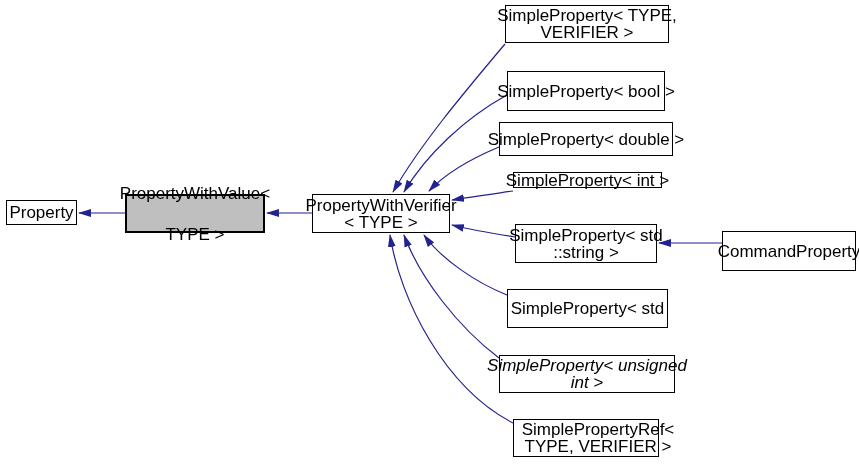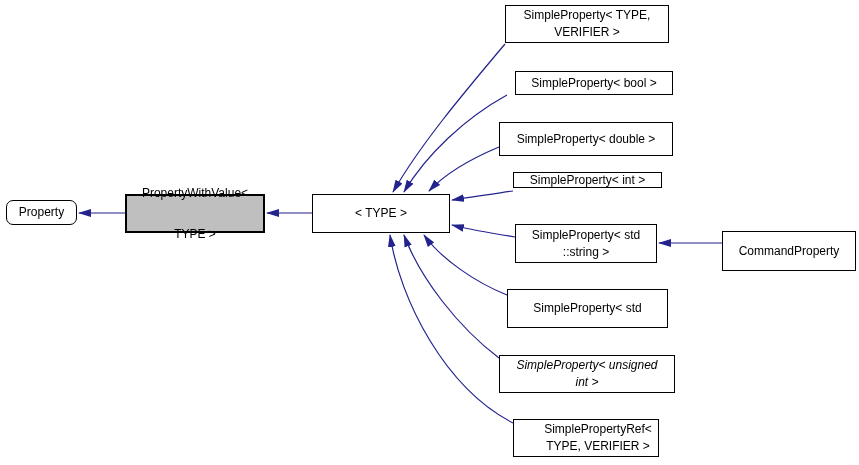--- a/index.html
+++ b/index.html
@@ -30,21 +30,21 @@
     position: absolute;
     box-sizing: border-box;
     background: var(--node-fill, #ffffff);
     border: 1px solid var(--node-border, #000000);
     color: var(--node-text, #000000);
     display: flex;
     flex-direction: column;
     align-items: center;
     justify-content: center;
     text-align: center;
-    font-size: 12px;
+    font-size: 17px;
     line-height: 17px;
     white-space: nowrap;
     cursor: pointer;
   }
   .node.highlighted {
     background: var(--highlight-fill, #bfbfbf);
     border-width: 2px;
     cursor: default;
     gap: 24px;
   }
@@ -67,35 +67,36 @@
       <path d="M 505,44 C 462,95 420,145 393,192" class="edge" marker-end="url(#arrowhead)"></path>
       <path d="M 507,95 C 465,118 426,155 404,192" class="edge" marker-end="url(#arrowhead)"></path>
       <path d="M 499,147 C 468,160 444,175 429,191" class="edge" marker-end="url(#arrowhead)"></path>
       <path d="M 513,191 C 492,194 470,197 452,200" class="edge" marker-end="url(#arrowhead)"></path>
       <path d="M 515,237 C 496,234 472,230 452,225" class="edge" marker-end="url(#arrowhead)"></path>
       <path d="M 507,295 C 477,283 442,260 424,235" class="edge" marker-end="url(#arrowhead)"></path>
       <path d="M 499,358 C 458,327 420,278 404,235" class="edge" marker-end="url(#arrowhead)"></path>
       <path d="M 513,423 C 445,388 400,300 390,235" class="edge" marker-end="url(#arrowhead)"></path>
       <path d="M 722,243 L 659,243" class="edge" marker-end="url(#arrowhead)"></path>
     </svg>
-<div class="node" title="Property" style="left: 6px; top: 200px; width: 71px; height: 25px; border-radius: 7px;">
+<div class="node" title="Property" style="left: 6px; top: 200px; width: 71px; height: 25px;">
       <div class="line">Property</div>
     </div>
     <div class="node highlighted" title="PropertyWithValue&lt; TYPE &gt;" style="left: 125px; top: 194px; width: 140px; height: 39px;">
       <div class="line">PropertyWithValue&lt;</div>
       <div class="line">TYPE &gt;</div>
     </div>
     <div class="node" title="PropertyWithVerifier&lt; TYPE &gt;" style="left: 312px; top: 194px; width: 138px; height: 39px;">
+      <div class="line">PropertyWithVerifier</div>
       <div class="line">&lt; TYPE &gt;</div>
     </div>
     <div class="node" title="SimpleProperty&lt; TYPE, VERIFIER &gt;" style="left: 505px; top: 5px; width: 164px; height: 38px;">
       <div class="line">SimpleProperty&lt; TYPE,</div>
       <div class="line">VERIFIER &gt;</div>
     </div>
-    <div class="node" title="SimpleProperty&lt; bool &gt;" style="left: 507px; top: 71px; width: 158px; height: 24px; margin-left: 8px;">
+    <div class="node" title="SimpleProperty&lt; bool &gt;" style="left: 507px; top: 71px; width: 158px; height: 40px;">
       <div class="line">SimpleProperty&lt; bool &gt;</div>
     </div>
     <div class="node" title="SimpleProperty&lt; double &gt;" style="left: 499px; top: 122px; width: 174px; height: 34px;">
       <div class="line">SimpleProperty&lt; double &gt;</div>
     </div>
     <div class="node" title="SimpleProperty&lt; int &gt;" style="left: 513px; top: 172px; width: 149px; height: 16px;">
       <div class="line">SimpleProperty&lt; int &gt;</div>
     </div>
     <div class="node" title="SimpleProperty&lt; std::string &gt;" style="left: 515px; top: 224px; width: 142px; height: 39px;">
       <div class="line">SimpleProperty&lt; std</div>

